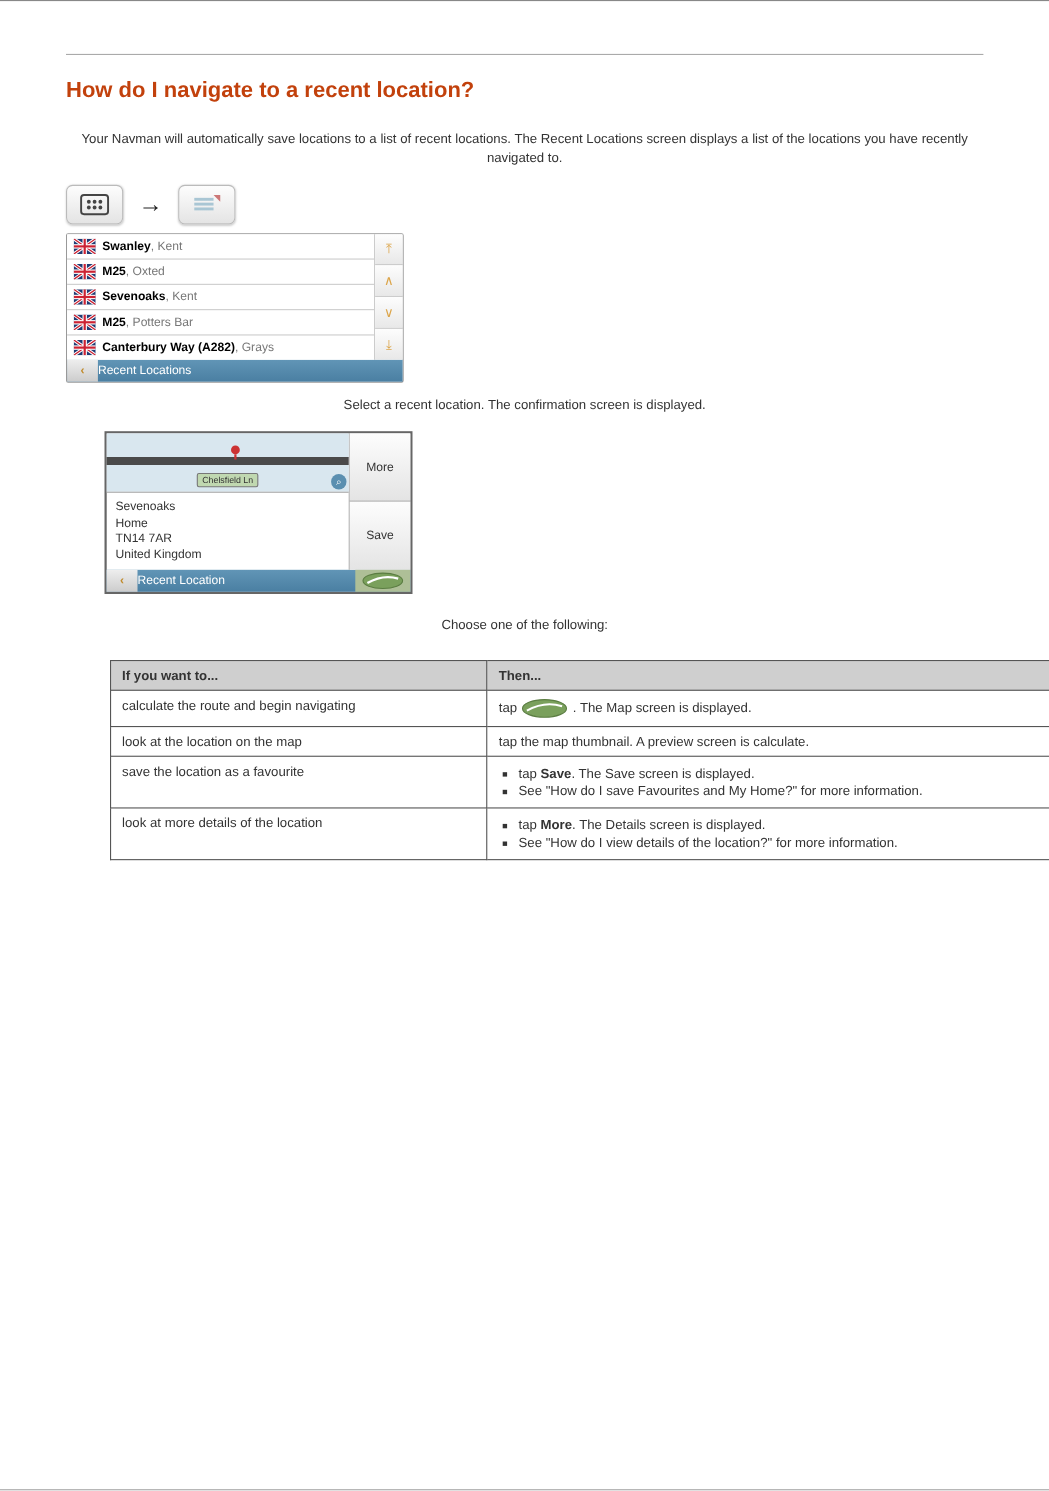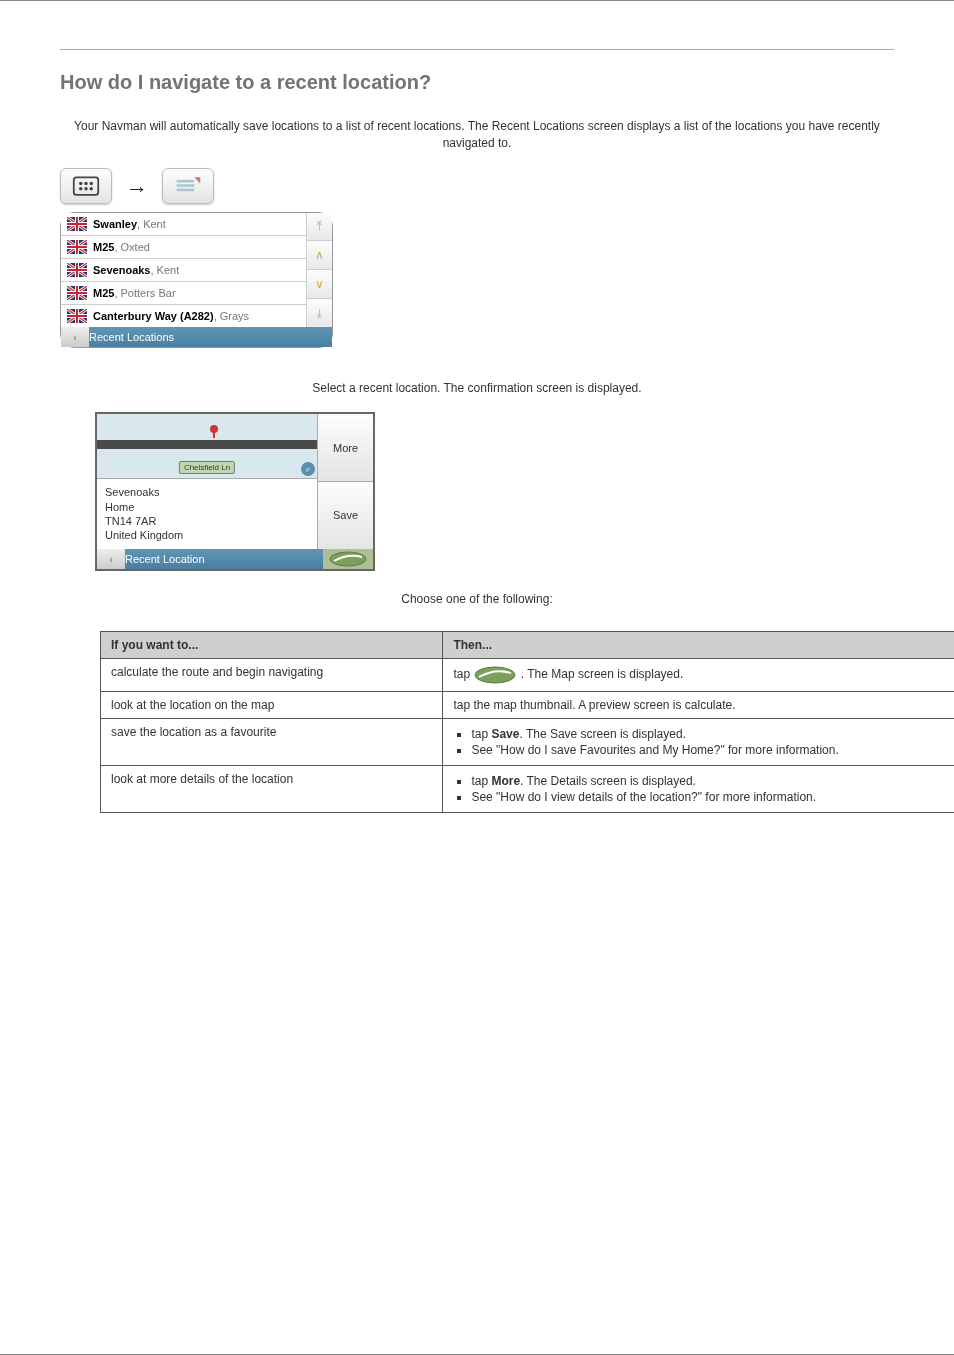--- a/index.html
+++ b/index.html
@@ -20,21 +20,21 @@
   }
   .page::before {
     content: "";
     position: absolute;
     top: 48px; left: 60px; right: 60px;
     border-top: 1px solid #aaa;
   }
   h1 {
     font-size: 20px;
     font-weight: bold;
-    color: #737373;
+    color: #c2410c;
     margin: 30px 0 24px 0;
     font-family: "Trebuchet MS", Arial, sans-serif;
   }
   .para {
     margin: 8px 0 16px 0;
     line-height: 1.4;
     text-align: center;
   }
   .breadcrumb {
     display: flex;
@@ -47,23 +47,23 @@
     background: linear-gradient(#fdfdfd,#e4e4e4);
     border: 1px solid #bbb;
     border-radius: 6px;
     display: flex; align-items: center; justify-content: center;
     box-shadow: 0 1px 2px rgba(0,0,0,0.2);
   }
   .arrow-glyph { font-size: 22px; font-weight: bold; color: #222; }
   .svg-icon { width: 28px; height: 24px; }
   
   .device {
-    width: 273px;
+    width: 307px;
     border: 1px solid #999;
-    border-radius: 14px;
+    border-radius: 2px;
     font-size: 11px;
   }
   .list-area { display: flex; }
   .list-col { flex: 1; }
   .list-item {
     display: flex; align-items: center; gap: 6px;
     padding: 4px 6px;
     border-top: 1px solid #ccc;
     background: #fff;
   }
@@ -107,21 +107,21 @@
   
   .confirm {
     width: 280px;
     border: 2px solid #666;
     margin-left: 35px;
     font-size: 11px;
   }
   .confirm-body { display: flex; }
   .confirm-left { flex: 1; }
   .map-thumb {
-    height: 65px;
+    height: 54px;
     background: linear-gradient(180deg,#d9e7ef 40%,#4a4a4a 40%, #4a4a4a 55%, #d9e7ef 55%);
     position: relative;
     border-bottom: 1px solid #aaa;
   }
   .map-label {
     position: absolute; bottom: 4px; left: 50%; transform: translateX(-50%);
     background: #c0d8b0;
     border: 1px solid #777;
     padding: 1px 4px;
     font-size: 8px;
@@ -285,21 +285,21 @@
         <div class="scroll-btn">∨</div>
         <div class="scroll-btn">⤓</div>
       </div>
     </div>
     <div class="title-bar">
       <div class="back">‹</div>
       <div class="label">Recent Locations</div>
     </div>
   </div>
 
-  <p class="para" style="margin-top:32px">Select a recent location. The confirmation screen is displayed.</p>
+  <p class="para" style="margin-top:12px">Select a recent location. The confirmation screen is displayed.</p>
 
   <div class="confirm">
     <div class="confirm-body">
       <div class="confirm-left">
         <div class="map-thumb">
           <svg class="map-pin" viewBox="0 0 14 14">
               <circle cx="7" cy="5" r="4" fill="#c33"></circle>
               <path d="M7 9 L7 14" stroke="#c33" stroke-width="2"></path>
             </svg>
           <div class="map-label">Chelsfield Ln</div>

